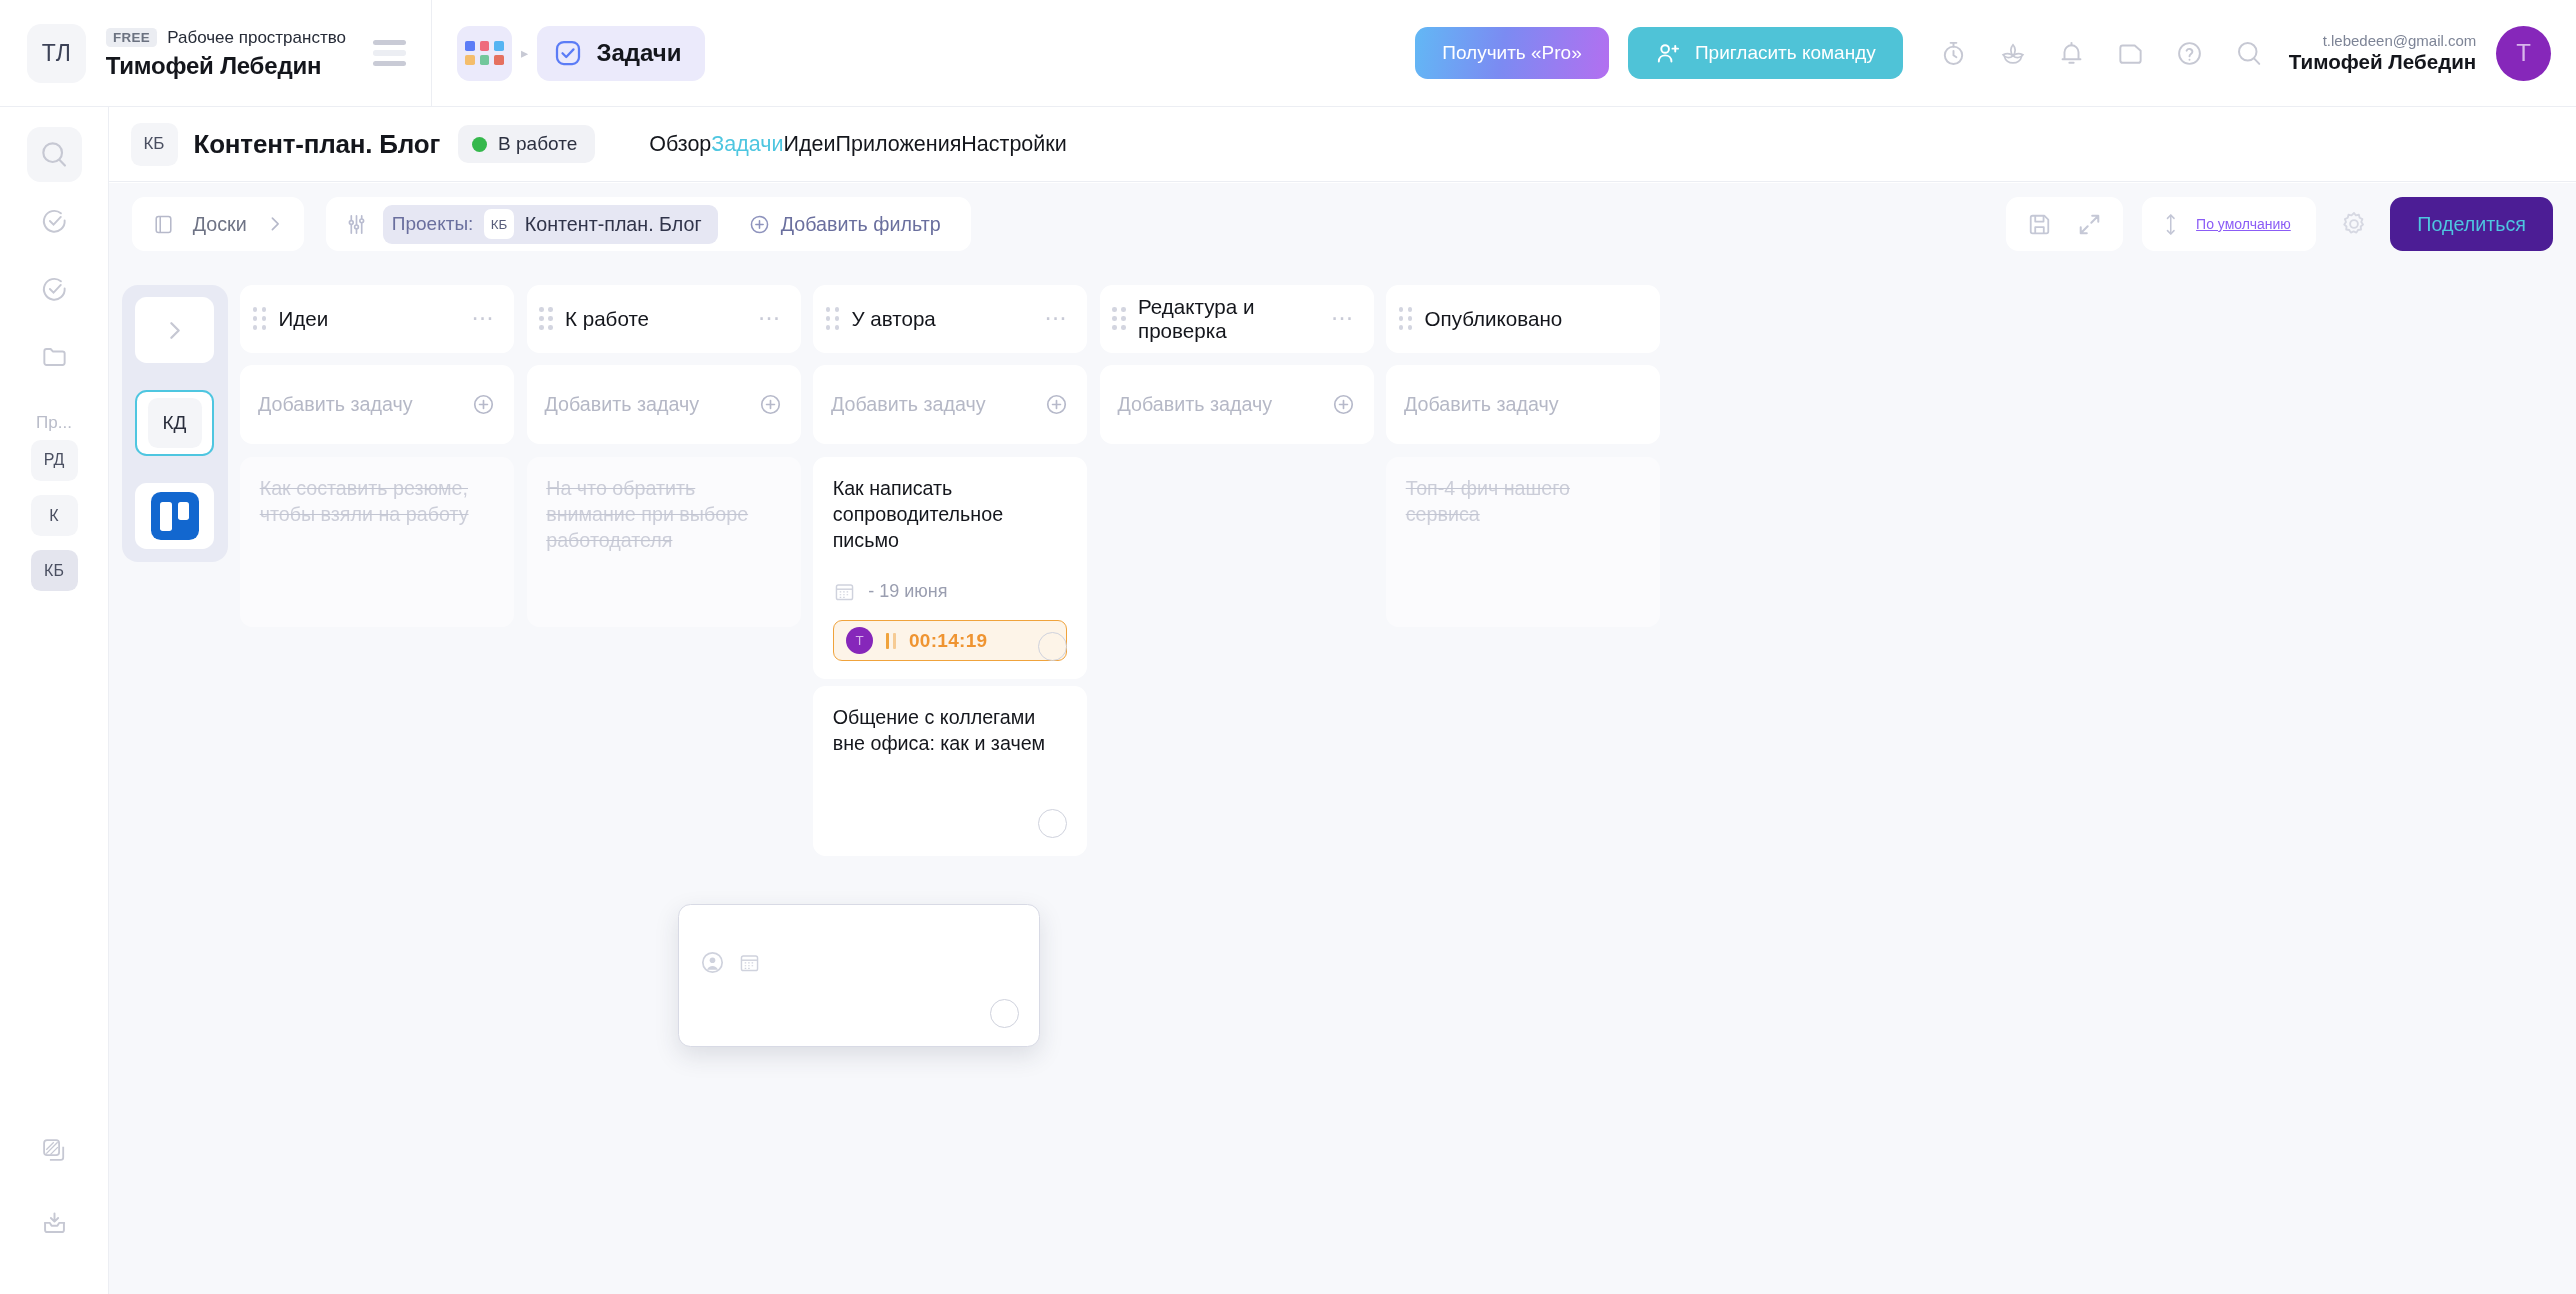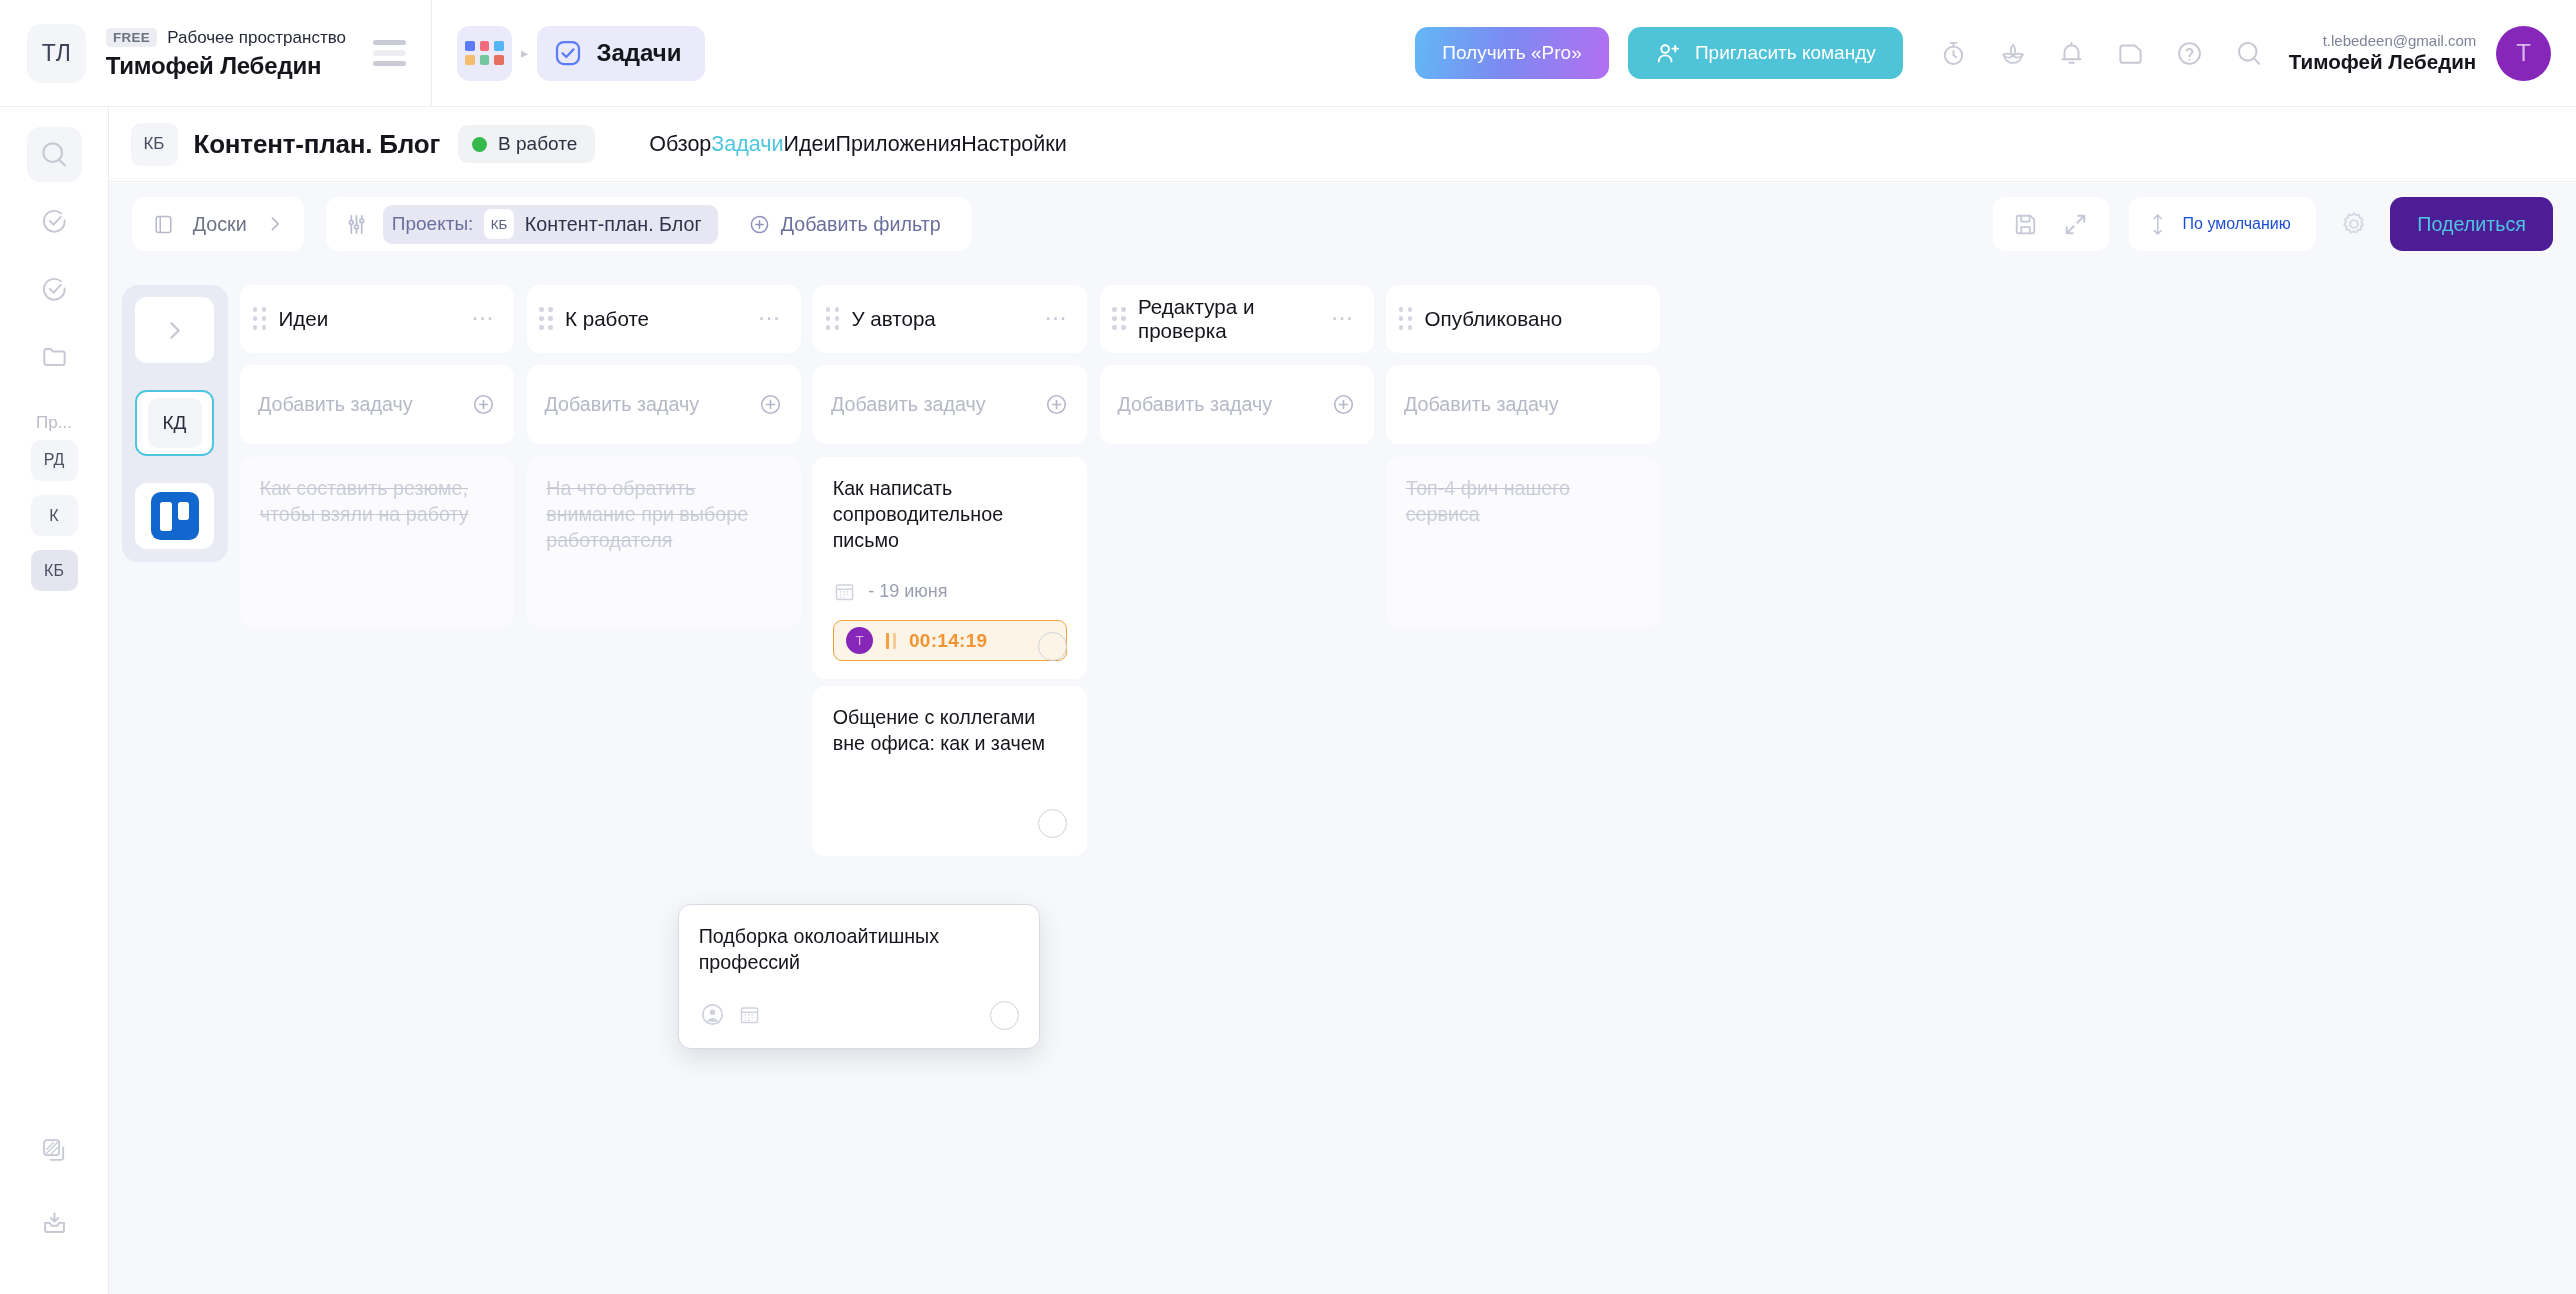--- a/index.html
+++ b/index.html
@@ -146,21 +146,21 @@
   .tb-spacer { flex: 1; }
   .tb-iconbox {
     height: 54px; background: #fff; border-radius: 12.5px; display:flex; align-items:center;
     padding: 0 19.7px; gap: 23px;
   }
   .tb-iconbox .ti { color: #c5c8d6; cursor: pointer; display:flex; }
   .tb-sort {
     margin-left: 19.7px; height: 54px; background: #fff; border-radius: 12.5px; display:flex;
     align-items:center; padding: 0 25px 0 18px; gap: 14.3px; cursor: pointer;
   }
-  .tb-sort-txt { font-size: 16px; color: #1d4ed8; }
+  .tb-sort-txt { font-size: 14px; color: #8b5cf6; text-decoration: underline; }
   .tb-gear { margin-left: 23px; color: #d6d8e2; cursor: pointer; display:flex; }
   .btn-share {
     margin-left: 21.5px; height: 54px; border-radius: 12.5px; background: #4c1d95; border: none;
     color: #4ec6e0; font-size: 19.7px; font-family: inherit; padding: 0 27px; cursor: pointer;
   }
 
   
   .board-wrap {
     position: absolute; top: 265px; left: 109px; right: 0; bottom: 0;
     background: #f7f8fb; display: flex; padding: 19.7px 0 0 0; overflow: hidden;
@@ -668,21 +668,20 @@
         <div class="cards">
           <div class="card ghost tall">
             <div class="card-title">Топ-4 фич нашего сервиса</div>
           </div>
         </div>
       </div>
 
     </div>
 
     <div class="card-drag">
-      <div class="card-title">Подборка околоайтишных профессий</div>
       <div class="card-meta">
         <span>
           <svg width="27" height="27" viewBox="0 0 24 24" fill="none" stroke="#cfd2dd" stroke-width="1.5">
             <circle cx="12" cy="12" r="8.6"></circle>
               <circle cx="12" cy="10" r="2.5" fill="#cfd2dd" stroke="none"></circle>
             <path d="M7.2 18.4c.9-2.1 2.7-3.2 4.8-3.2s3.9 1.1 4.8 3.2" fill="#cfd2dd" stroke="none"></path>
           </svg>
         </span>
         <span>
           <svg width="23" height="23" viewBox="0 0 24 24" fill="none" stroke="#cfd2dd" stroke-width="1.5">

